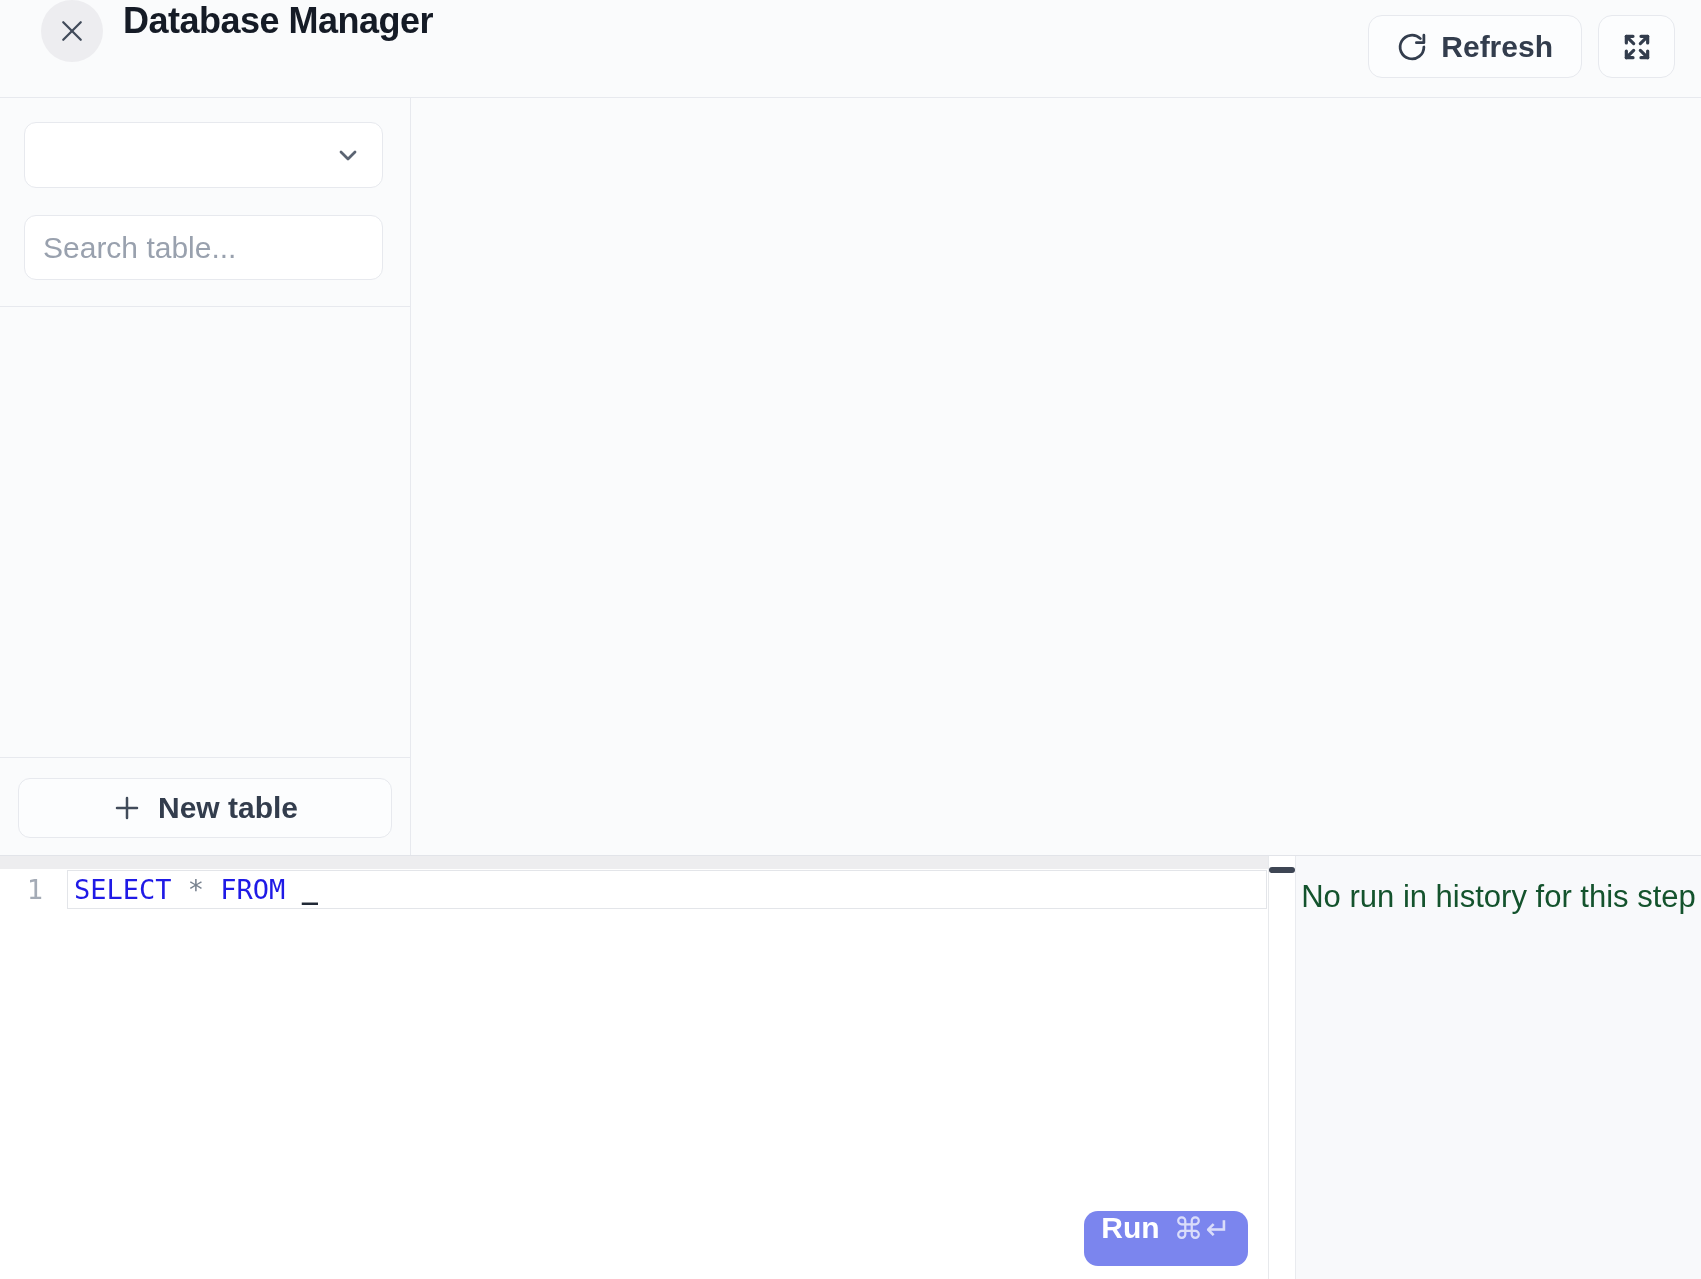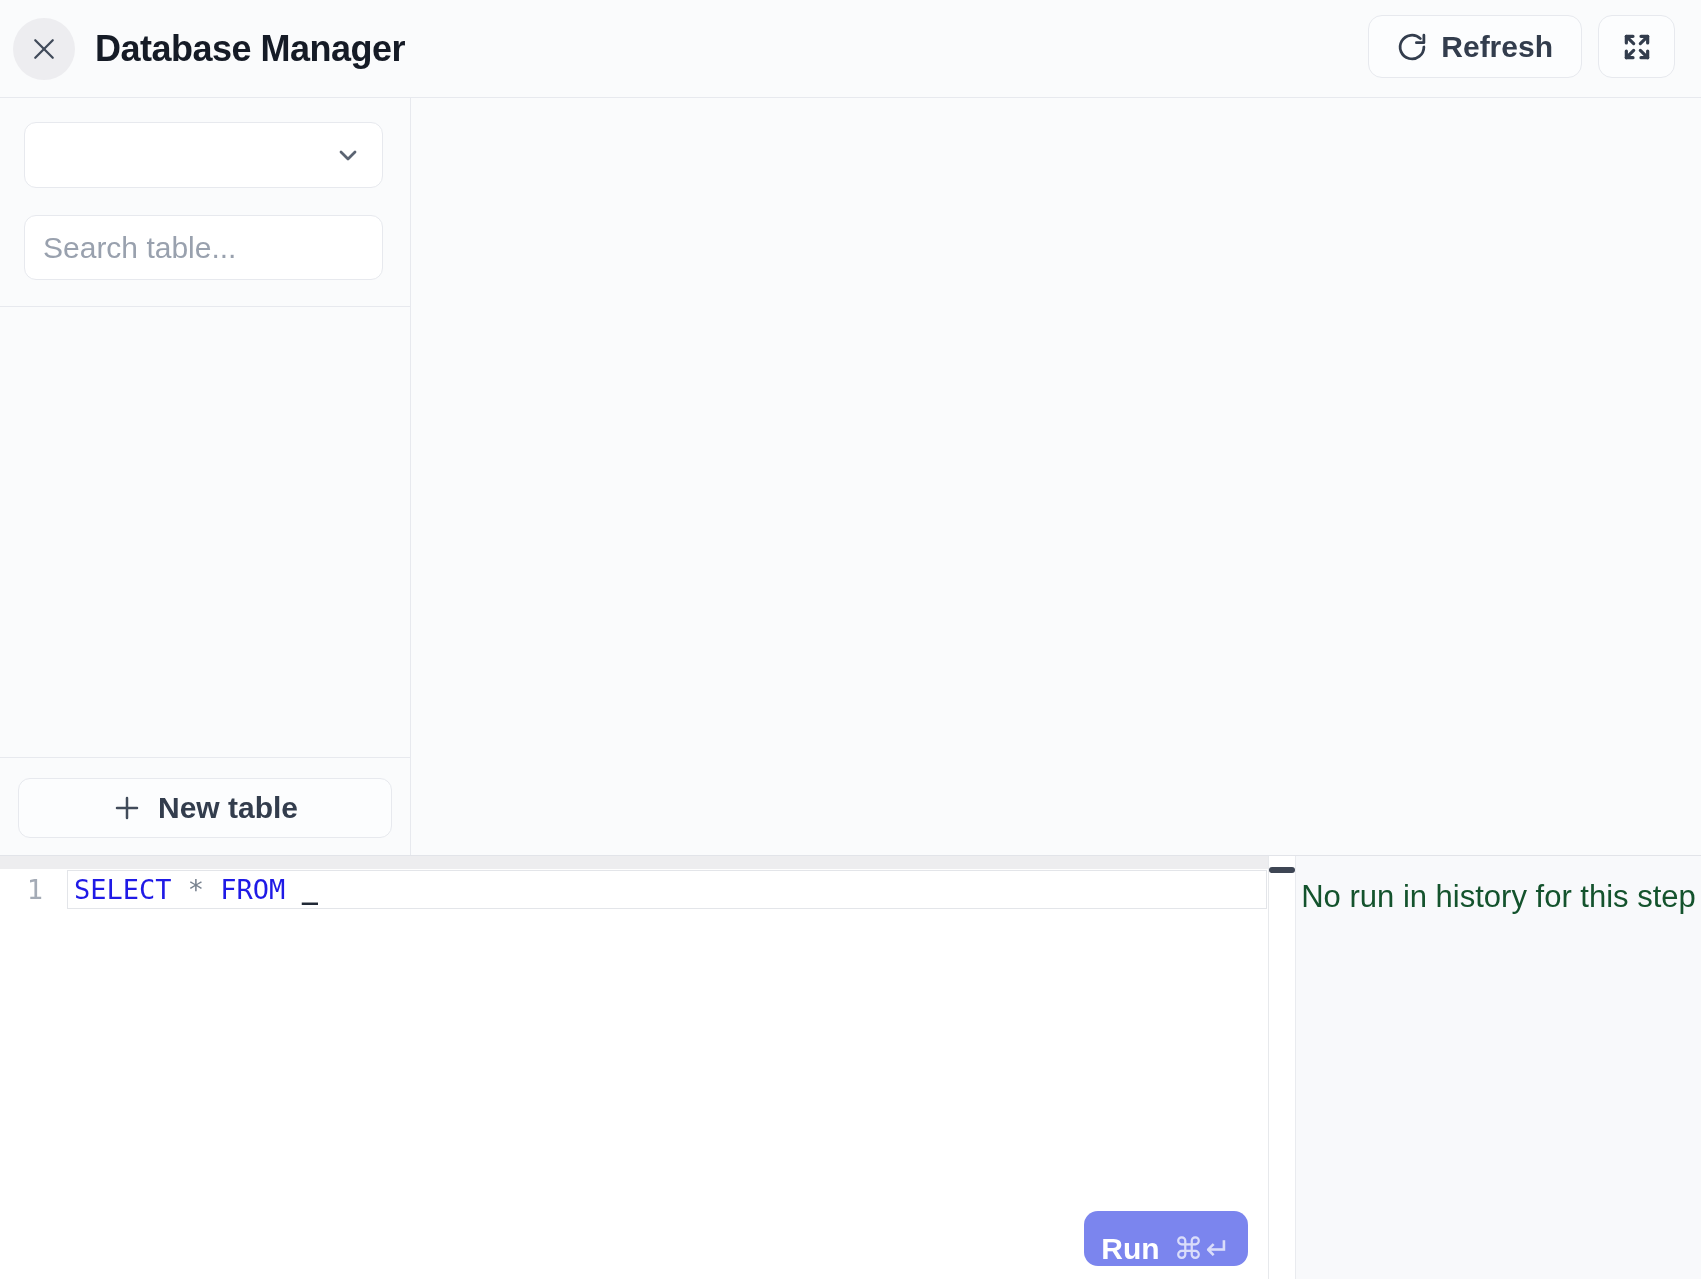--- a/index.html
+++ b/index.html
@@ -9,23 +9,24 @@
     background: #fafbfc;
     color: #1a2230;
     position: relative;
     overflow: hidden;
   }
 
   
   .header {
     position: absolute; top: 0; left: 0; width: 1701px; height: 98px;
     border-bottom: 1px solid #e7e9ee;
-    display: flex; align-items: center;
+    display: flex; 
     background: #fafbfc;
     z-index: 2;
+    padding-left: 28px;
   }
   .close-btn {
     width: 62px; height: 62px; border-radius: 50%;
     background: #ededf0; border: none; cursor: pointer;
     margin-left: 13px;
     display: flex; align-items: center; justify-content: center;
     flex: 0 0 auto;
   }
   .page-title {
     font-size: 36px; font-weight: 700; color: #151b26;
@@ -120,21 +121,21 @@
     line-height: 37px; padding-left: 6px;
     font-size: 27px; white-space: pre;
   }
   .tok-kw { color: #1f1ae6; }
   .tok-op { color: #78828f; }
   .tok-cursor { color: #212936; font-weight: 700; }
   .run-btn {
     position: absolute; right: 20px; bottom: 13px;
     width: 164px; height: 55px; border: none; border-radius: 14px;
     background: #7b85ee; cursor: pointer;
-    display: flex; align-items: flex-end; justify-content: center; gap: 14px;
+    display: flex; align-items: flex-start; justify-content: center; gap: 14px;
     font-family: "Liberation Sans", sans-serif;
   }
   .run-label { font-size: 30px; font-weight: 700; color: #ffffff; }
   .run-shortcut {
     display: flex; align-items: center; gap: 2px;
     font-size: 30px; color: rgba(255,255,255,0.72); font-weight: 400;
   }
   .resizer {
     width: 28px; height: 100%;
     background: #ffffff;

